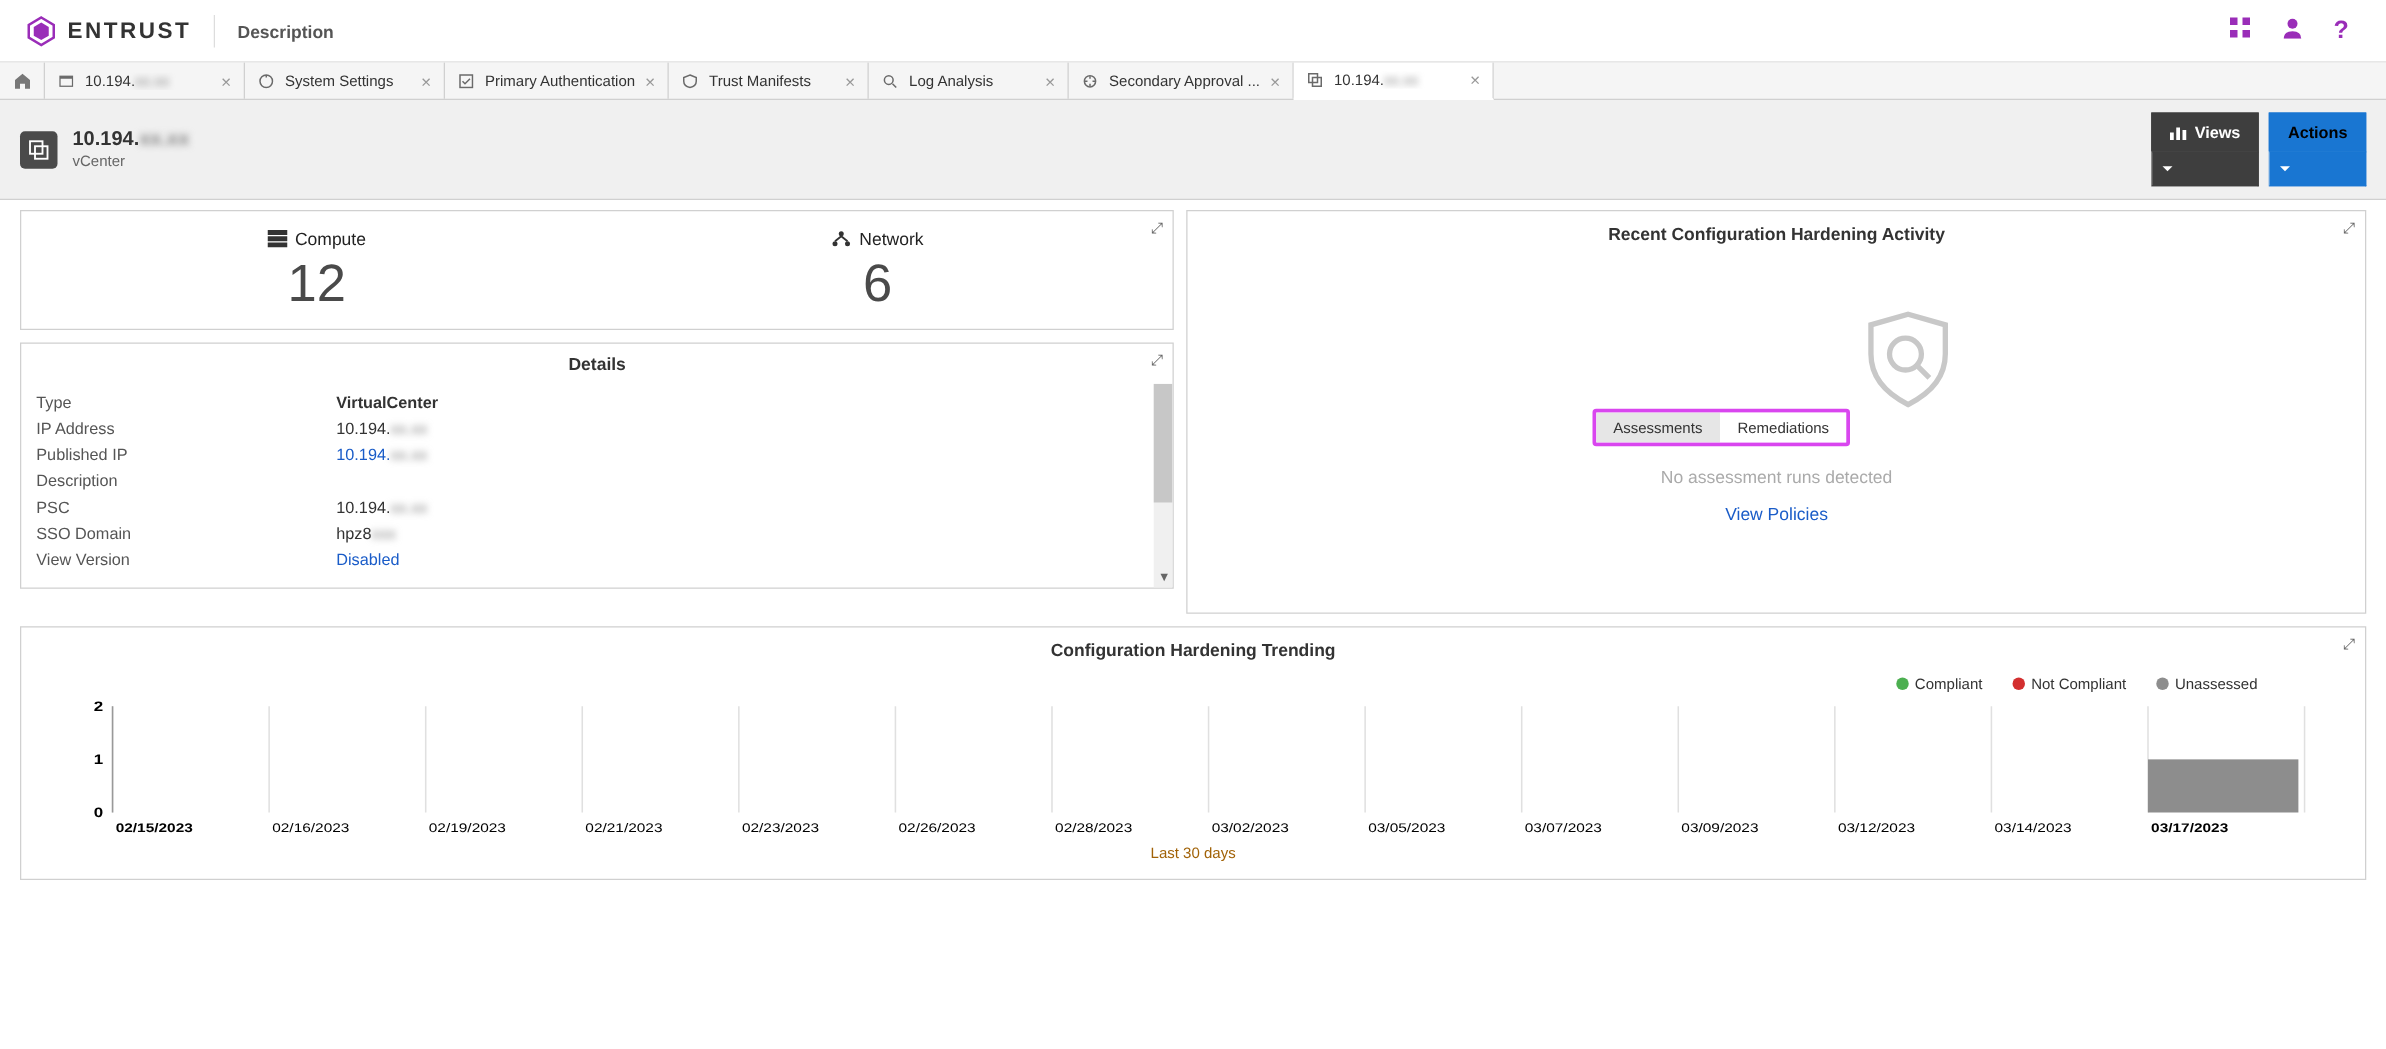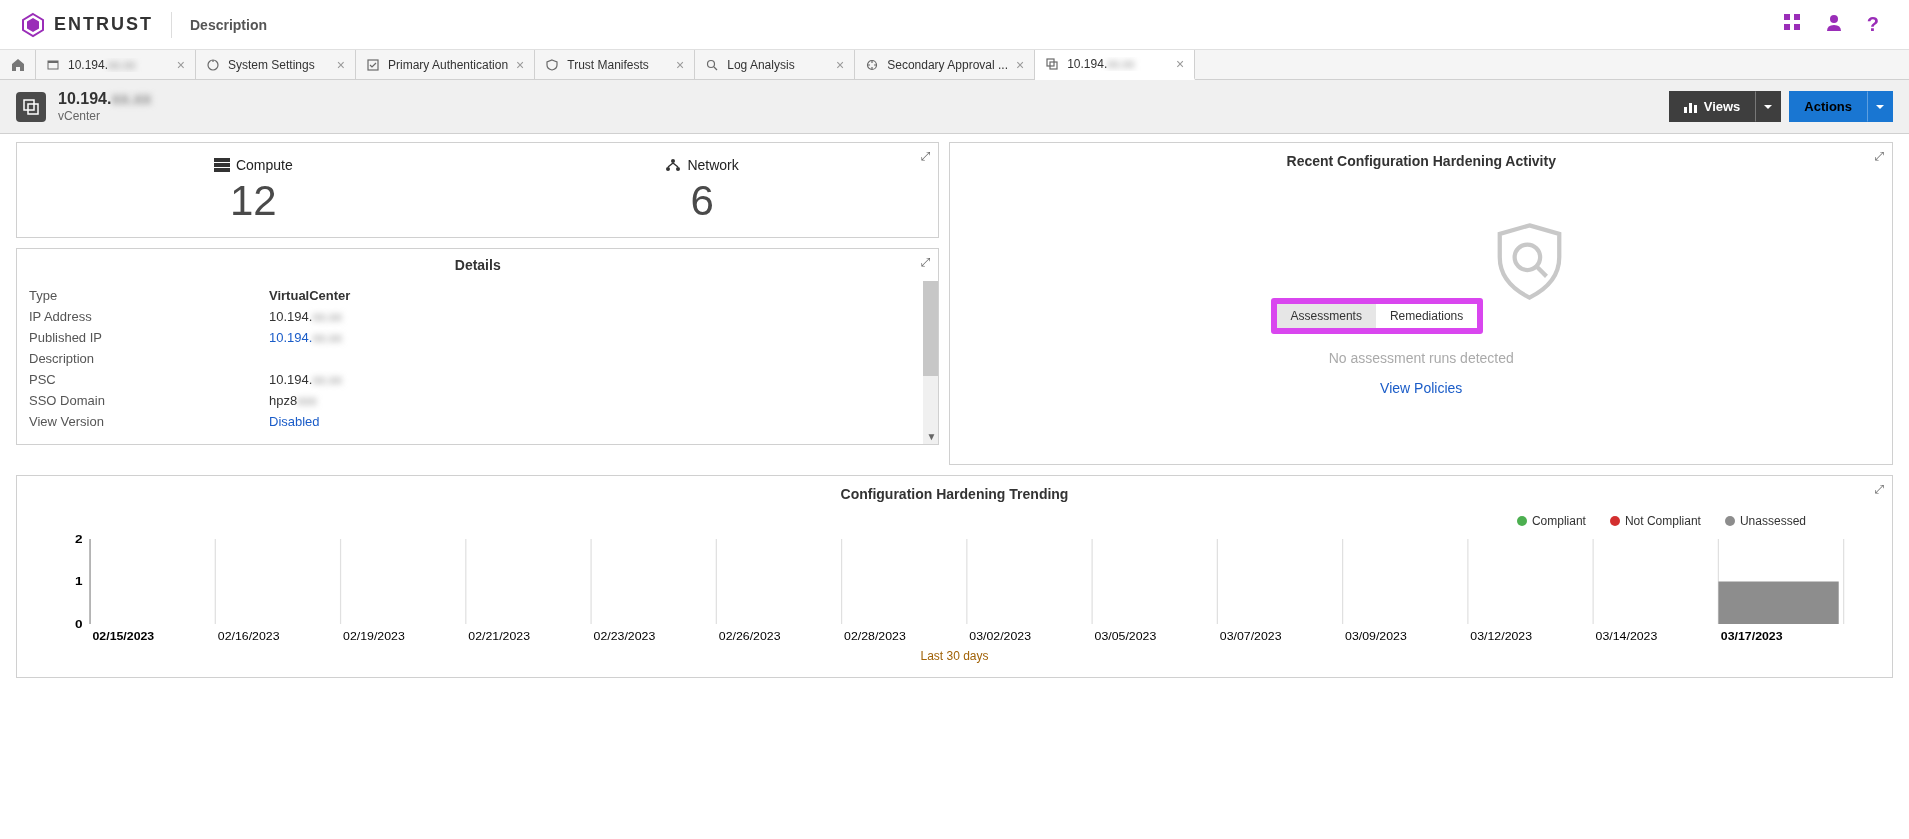--- a/index.html
+++ b/index.html
@@ -24,21 +24,21 @@
 .tab-label { font-size: 12px; color: #333; flex: 1; white-space: nowrap; overflow: hidden; }
 .tab-close { color: #999; font-size: 14px; cursor: pointer; }
 .blur-part { filter: blur(3px); color: #888; }
 
 
 .ctx-header { background: #f0f0f0; padding: 10px 16px; border-bottom: 1px solid #d0d0d0; display: flex; align-items: center; }
 .ctx-icon { width: 30px; height: 30px; background: #4a4a4a; border-radius: 4px; display: flex; align-items: center; justify-content: center; color: #fff; margin-right: 12px; }
 .ctx-title { font-size: 16px; font-weight: 700; color: #333; }
 .ctx-sub { font-size: 12px; color: #666; margin-top: 1px; }
 .ctx-buttons { margin-left: auto; display: flex; gap: 8px; }
-.btn-group { display: flex; }
+.btn-group { display: flex; flex-direction: column; }
 .btn { padding: 7px 14px; font-size: 13px; font-weight: 600; cursor: pointer; border: 1px solid; display: flex; align-items: center; gap: 6px; }
 .btn-dark { background: #3e3e3e; color: #fff; border-color: #3e3e3e; }
 .btn-blue { background: #1976d2; color: #000000; border-color: #1976d2; }
 .btn-caret { padding: 7px 8px; border-left-color: rgba(255,255,255,0.3); }
 .btn-caret::after { content: ''; border: 4px solid transparent; border-top-color: #fff; margin-top: 4px; display: inline-block; }
 
 
 .content { padding: 8px 16px; display: flex; flex-direction: column; gap: 10px; }
 .row { display: flex; gap: 10px; }
 .panel { background: #fff; border: 1px solid #d0d0d0; position: relative; }
@@ -62,21 +62,21 @@
 .detail-label { width: 240px; color: #555; }
 .detail-value { color: #333; font-weight: 600; }
 .detail-value.link { color: #1a5cc8; cursor: pointer; font-weight: 400; }
 .scrollbar-fake { position: absolute; top: 0; right: 0; width: 15px; height: 100%; background: #f0f0f0; }
 .scrollbar-thumb { width: 100%; height: 58%; background: #c7c7c7; }
 .scrollbar-arrow { position: absolute; bottom: 2px; left: 3px; color: #666; font-size: 10px; }
 
 
 .assess-panel { padding: 10px 12px 20px; text-align: center; min-height: 323px; }
 .assess-title { font-size: 14px; font-weight: 700; }
-.pill-tabs { display: inline-flex; border: 6px solid #d946ef; border-radius: 3px; overflow: hidden; margin-top: 10px; align-items: flex-end; }
+.pill-tabs { display: inline-flex; border: 3px solid #d946ef; border-radius: 3px; overflow: hidden; margin-top: 10px; align-items: flex-end; }
 .pill { padding: 5px 14px; font-size: 12px; cursor: pointer; background: #fff; }
 .pill.active { background: #e6e6e6; }
 .shield-icon { margin: 50px auto 16px; width: 85px; height: 85px; color: #c8c8c8; }
 .assess-empty { color: #aaa; font-size: 14px; margin-top: 16px; }
 .view-policies { color: #1a5cc8; cursor: pointer; margin-top: 14px; font-size: 14px; }
 
 
 .chart-panel { padding: 10px 36px 14px; }
 .chart-title { text-align: center; font-size: 14px; font-weight: 700; }
 .legend { display: flex; justify-content: flex-end; gap: 24px; margin: 12px 50px 0 0; font-size: 12px; }

